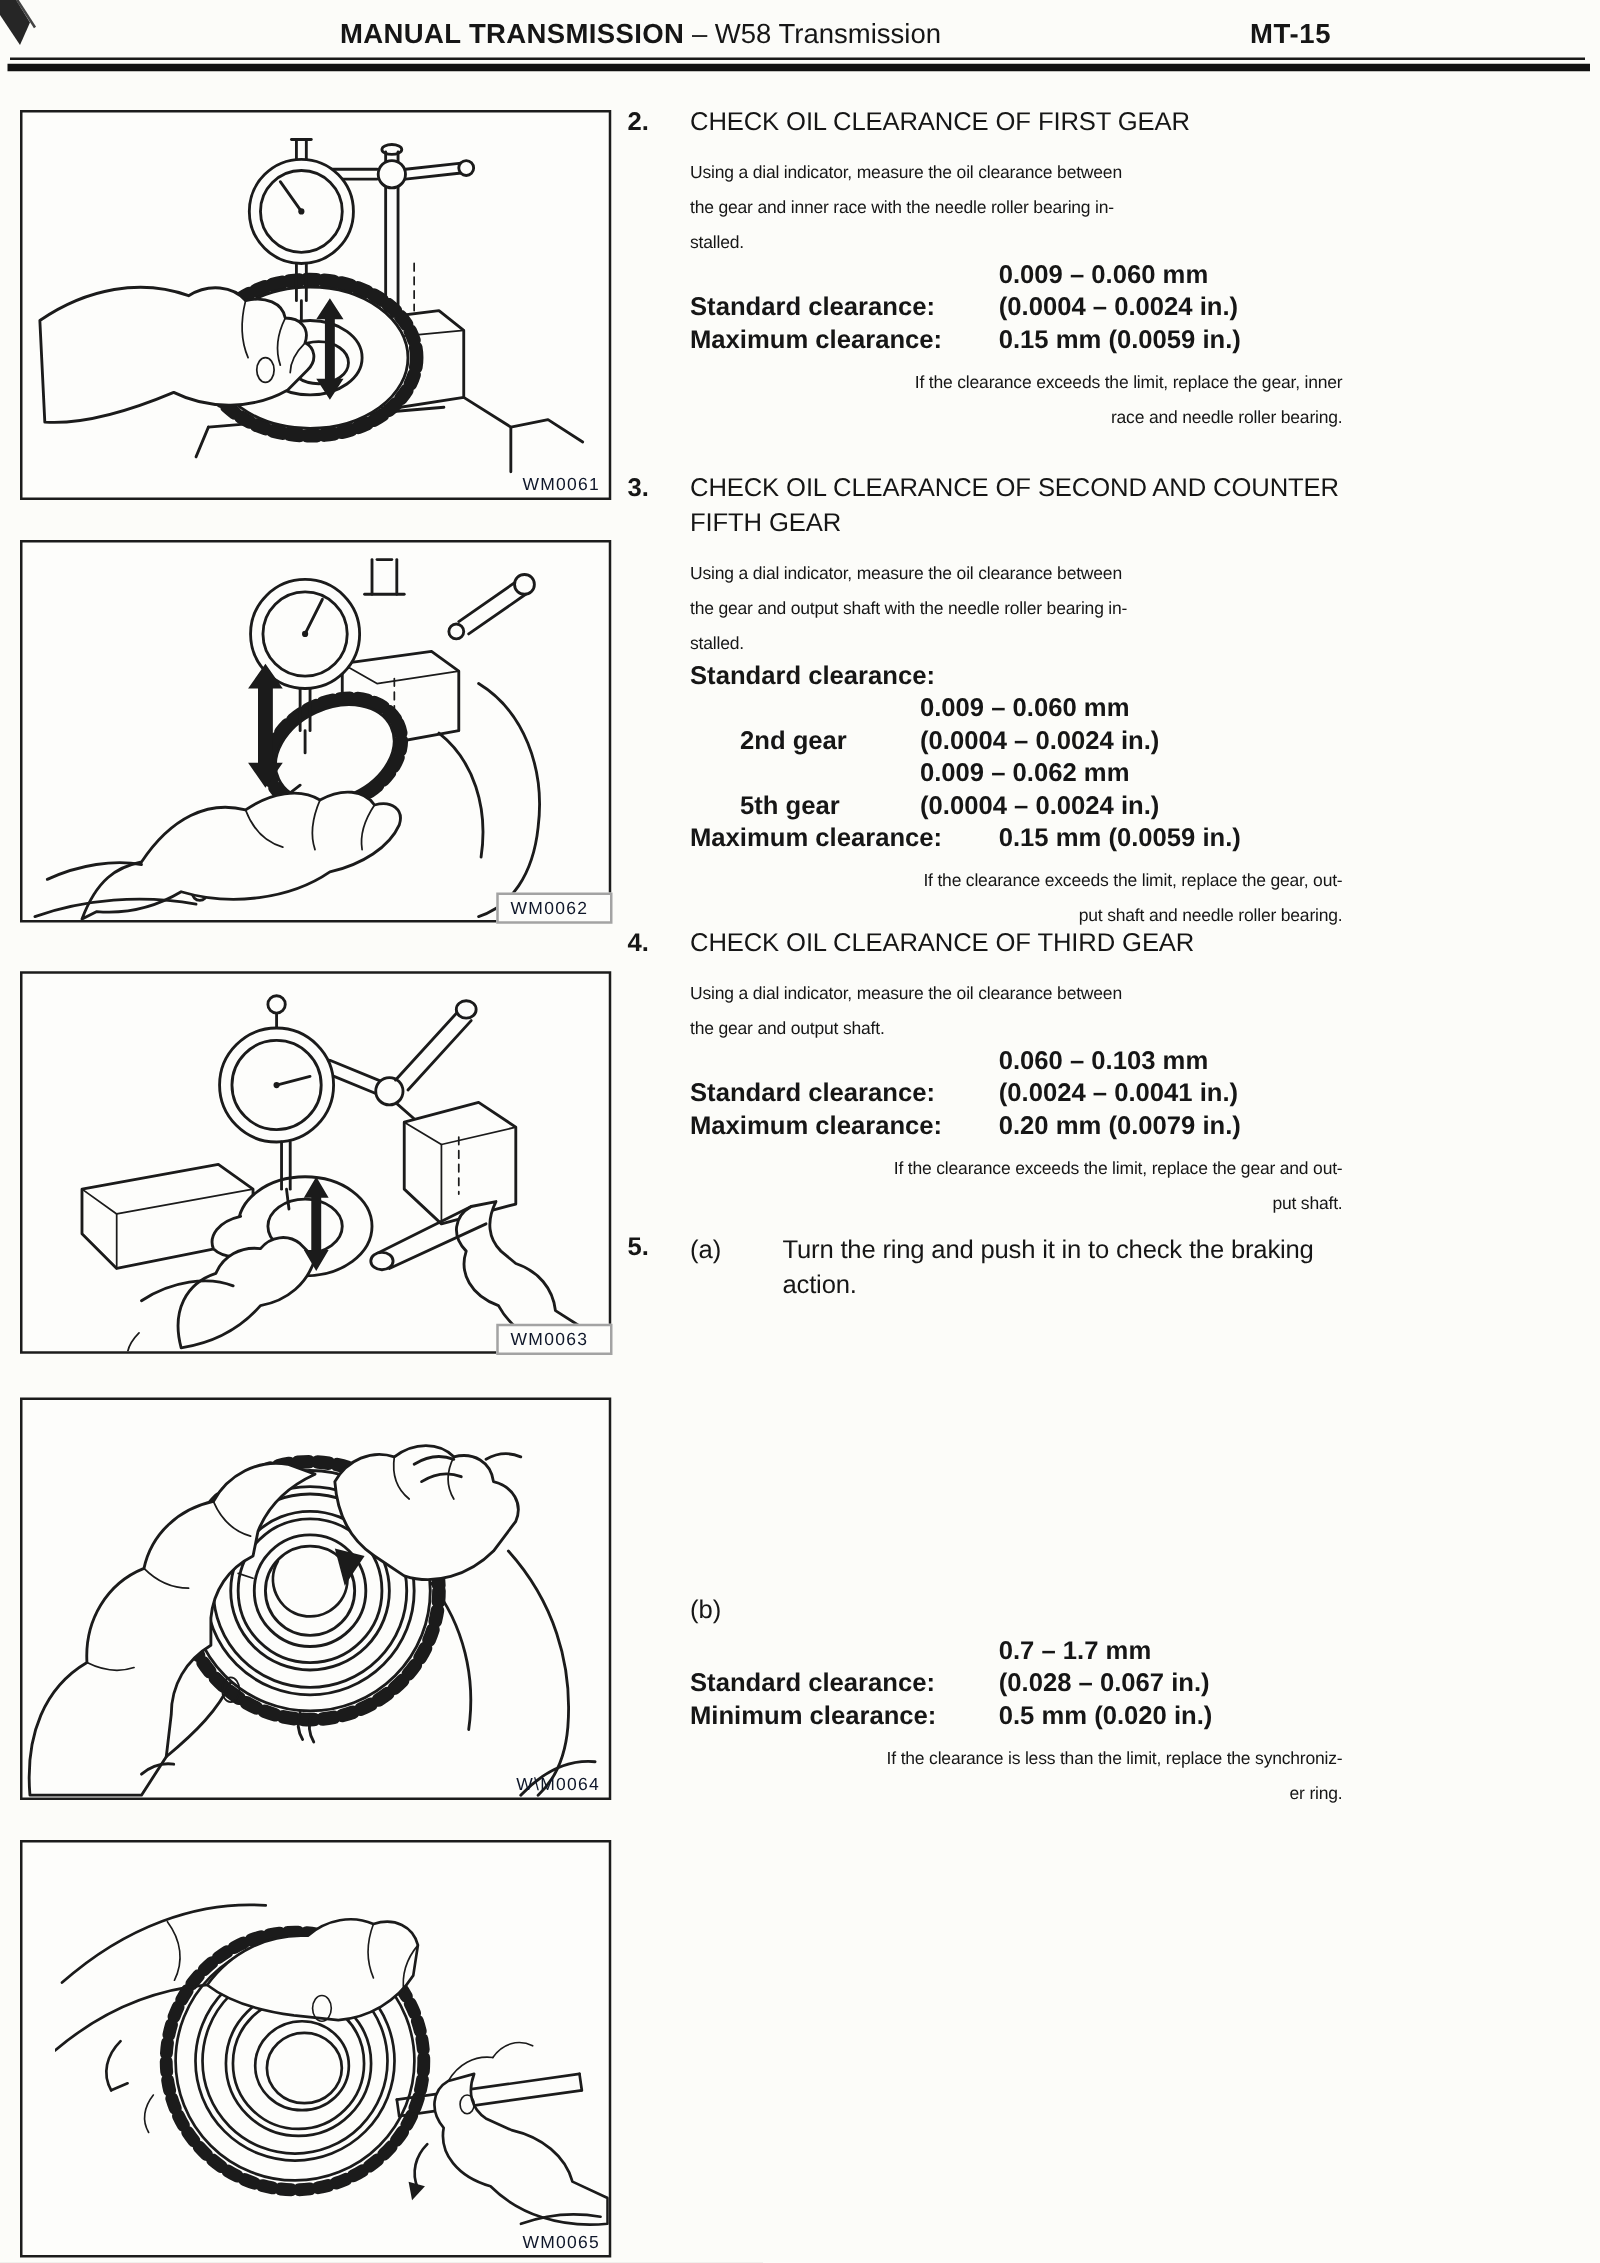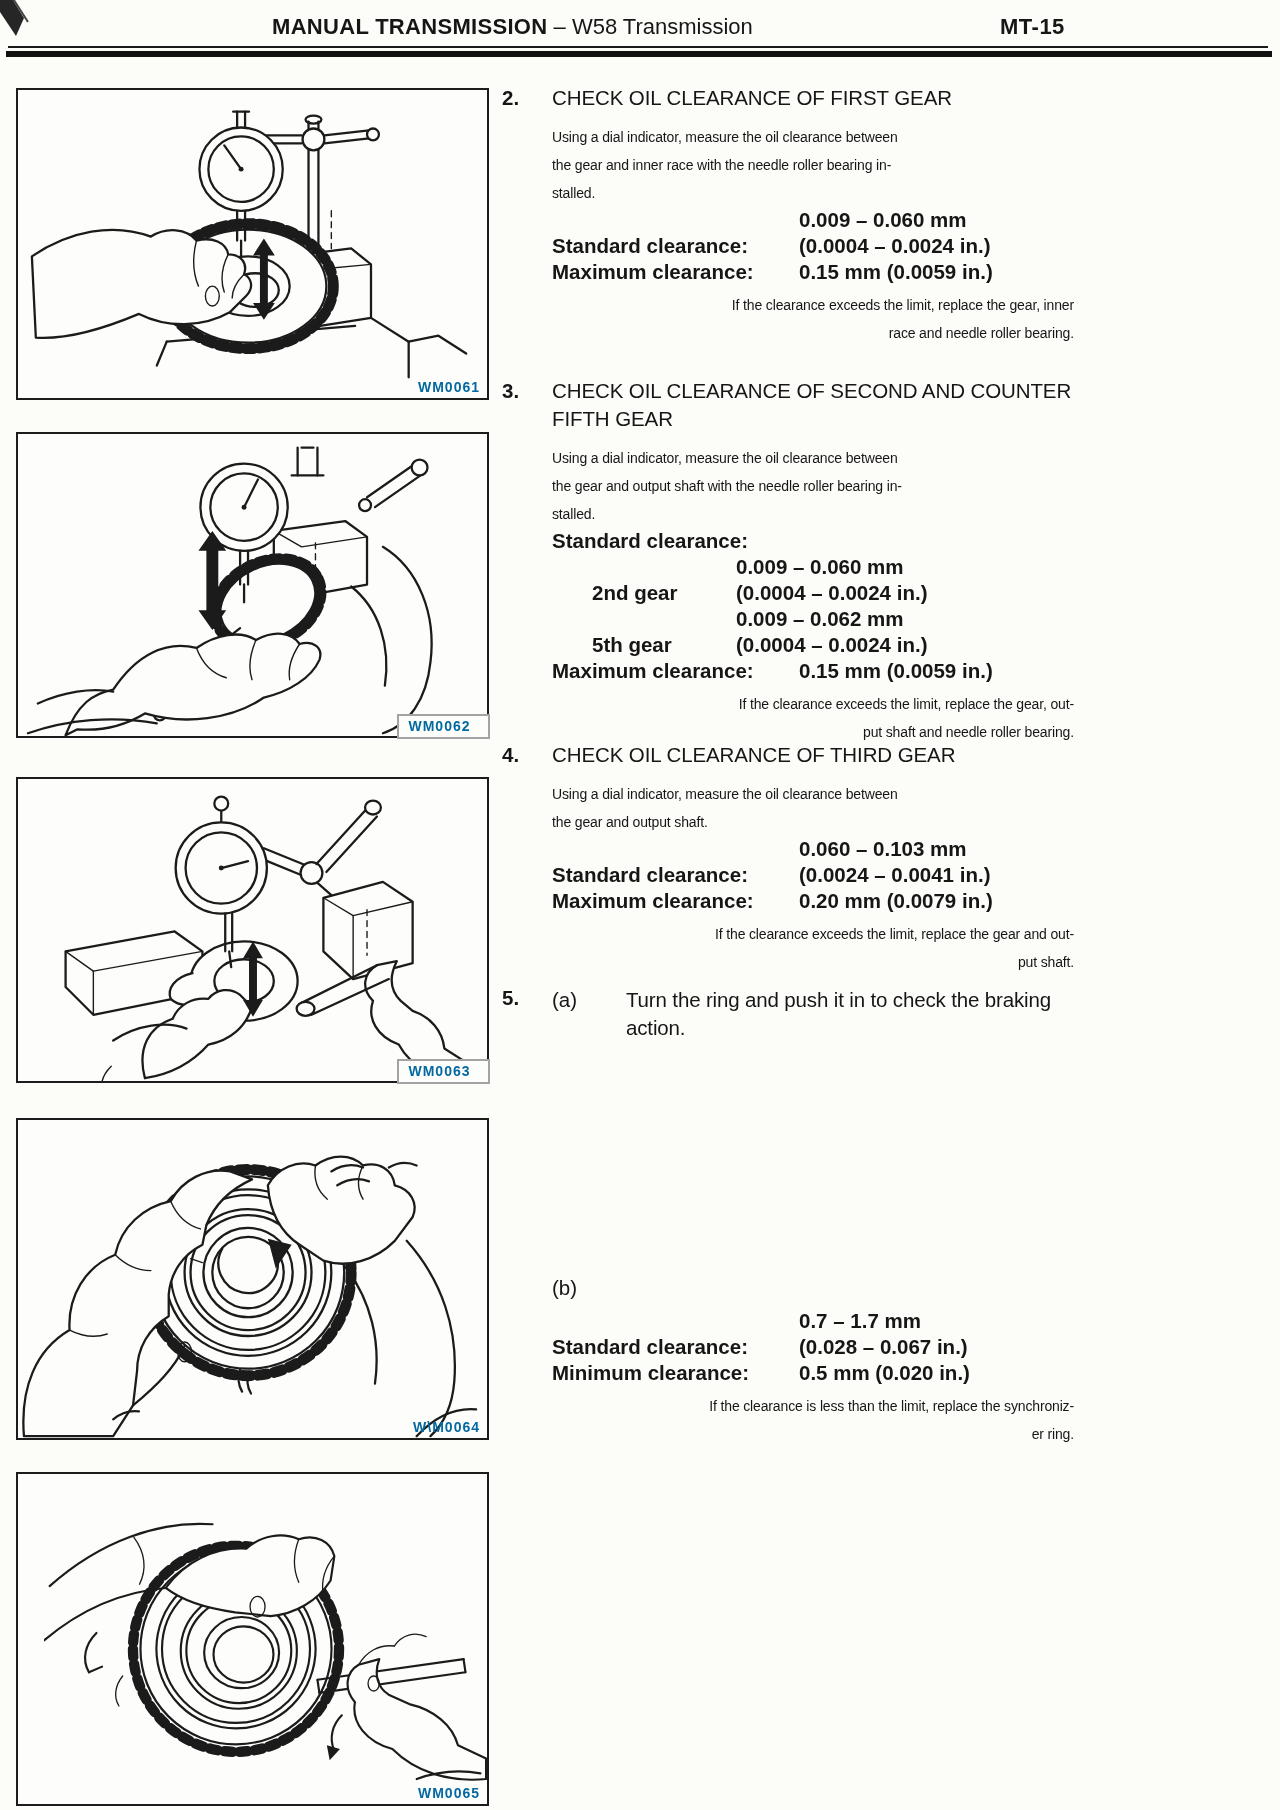--- a/index.html
+++ b/index.html
@@ -16,21 +16,21 @@
   .rule-thick { position:absolute; left:6px;  right:8px;  top:51px; height:6px; background:#111; }
   .smudge { position:absolute; left:-6px; top:-8px; }
   
   .figbox {
     position:absolute; left:16px; width:473px; margin:0;
     border:2.5px solid #1c1c1c; background:#fdfdfb; box-sizing:border-box;
   }
   .figbox svg { display:block; width:100%; height:100%; }
   .figcode {
     position:absolute; right:7px; bottom:3px; font-size:14px; letter-spacing:1px;
-    color:#0369a1; background:transparent;font-weight:bold;
+    color:#0f172a; background:transparent;
   }
   .figcode.boxed {
     right:-2.5px; bottom:-2.5px; border:2px solid #a3a3a3; background:#fdfdfb;
     padding:2px 17px 3px 9px;
   }
   
   .sec { position:absolute; left:552px; width:522px; }
   .sec-num {
     position:absolute; left:-50px; top:0; font-size:20.5px; font-weight:bold; line-height:28px;
   }

